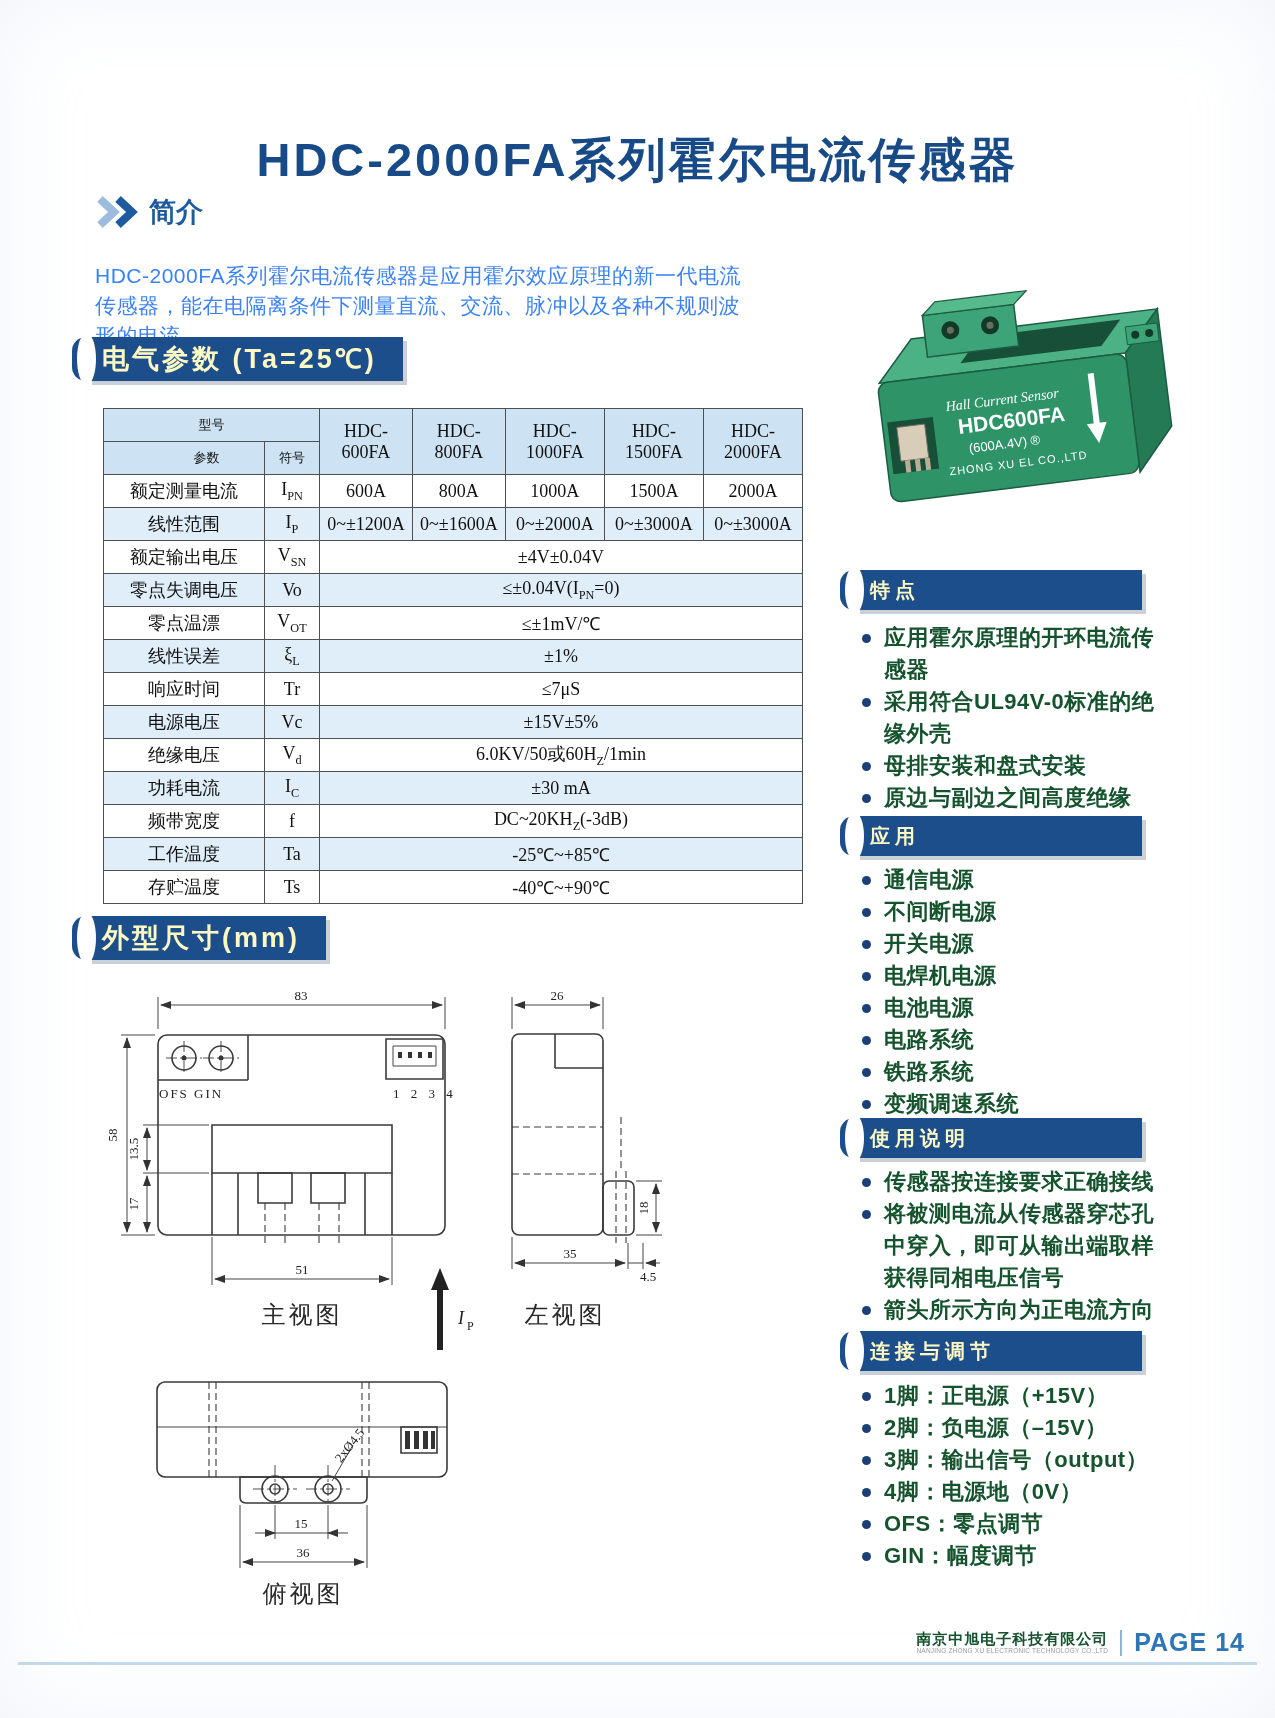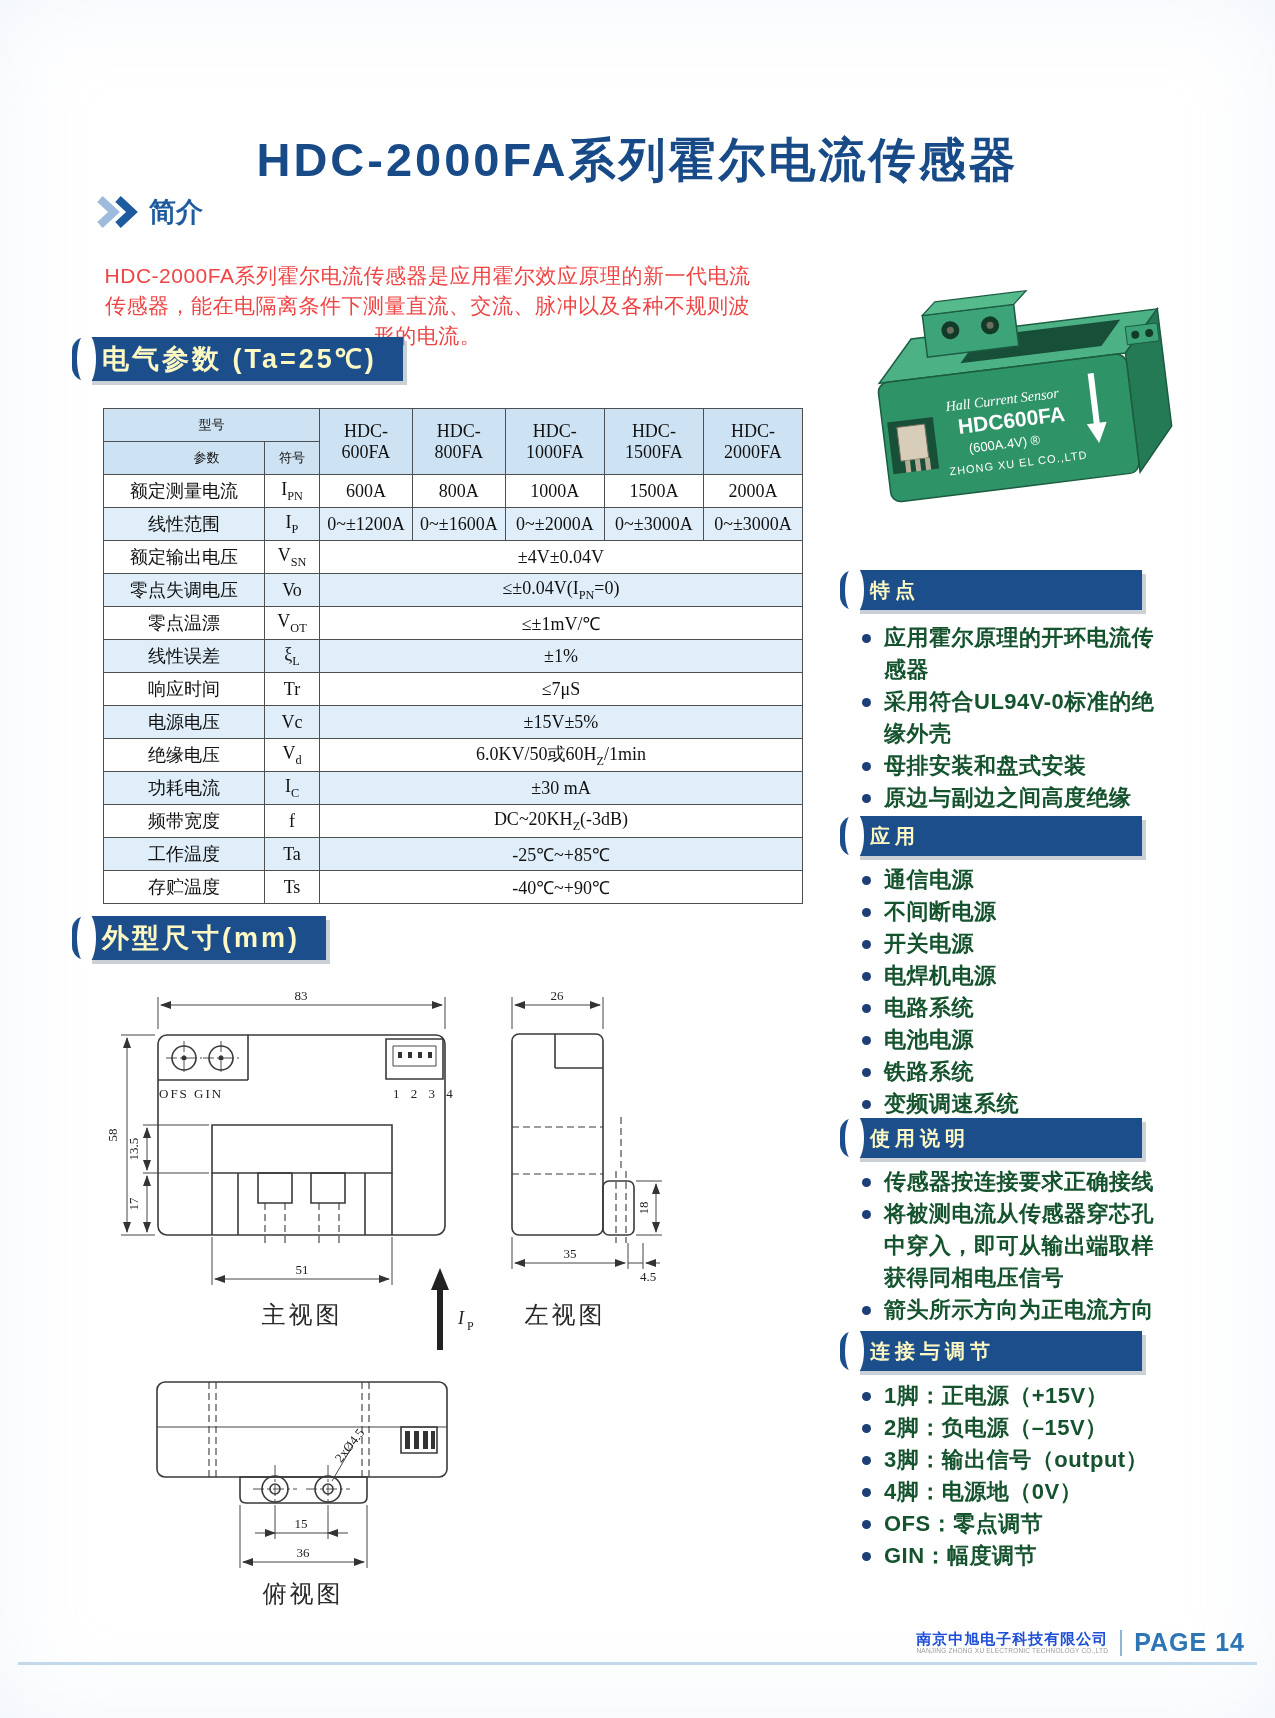--- a/index.html
+++ b/index.html
@@ -4,21 +4,21 @@
 <style>
   html,body{margin:0;padding:0;background:#e8e8e8;}
   .page{position:relative;width:1275px;height:1718px;background:#ffffff;overflow:hidden;
         font-family:"Liberation Sans",sans-serif;box-shadow:inset 0 0 90px rgba(185,205,228,.20);}
   
   .title{position:absolute;top:98px;left:0;right:0;text-align:center;
          font-size:47px;font-weight:900;letter-spacing:3px;color:#174a86;}
   .intro-head{position:absolute;left:95px;top:194px;display:flex;align-items:center;gap:10px;
               font-size:27px;font-weight:600;color:#1d5a9e;}
   .intro-body{position:absolute;left:95px;top:240px;width:665px;font-size:21px;line-height:30px;
-              color:#ef4444;letter-spacing:.5px;text-align:center;}
+              color:#3b82f6;letter-spacing:.5px;}
   
   .banner{position:absolute;height:44px;line-height:44px;background:#1d4e8c;color:#fef9c3;
           box-shadow:4px 4px 0 rgba(150,162,174,.5);}
   .banner::before{content:"";position:absolute;left:-16px;top:0;width:26px;height:100%;
           background:#1d4e8c;border-radius:14px 0 0 14px;z-index:0;}
   .banner::after{content:"";position:absolute;left:-11px;top:-4px;height:52px;width:19px;
           background:#fff;border-radius:50%;z-index:1;}
   .banner .bt{position:relative;z-index:2;font-size:27px;font-weight:700;letter-spacing:3px;
           padding:0 26px 0 14px;display:inline-block;}
   .rb{left:856px;width:286px;height:40px;line-height:40px;}
@@ -45,21 +45,21 @@
   .drw line,.drw rect,.drw circle,.drw path,.drw polyline{vector-effect:non-scaling-stroke;}
   .bodyln{stroke:#3a3a3a;stroke-width:1.6;fill:none;}
   .thinln{stroke:#444;stroke-width:1;fill:none;}
   .dashln{stroke:#3a3a3a;stroke-width:1.1;fill:none;stroke-dasharray:7 4;}
   .ctrln{stroke:#3a3a3a;stroke-width:.9;fill:none;stroke-dasharray:11 3 3 3;}
   .dimtx{font-family:"Liberation Serif",serif;font-size:13px;fill:#222;text-anchor:middle;}
   .viewlb{font-family:"Liberation Serif",serif;font-size:24px;fill:#2a2a2a;text-anchor:middle;letter-spacing:3px;}
   
   .footer{position:absolute;top:1628px;right:30px;display:flex;align-items:center;gap:12px;}
   .f-co{text-align:center;line-height:1;}
-  .f-co .cn{font-size:15px;font-weight:700;color:#1d4ed8;letter-spacing:1px;text-align:center;}
+  .f-co .cn{font-size:15px;font-weight:700;color:#14532d;letter-spacing:1px;text-align:center;}
   .f-co .en{font-size:6.5px;color:#9a9a9a;letter-spacing:.2px;margin-top:2px;}
   .f-sep{width:2px;height:26px;background:#8fb4d6;}
   .f-page{font-size:25px;font-weight:700;color:#2e75b6;letter-spacing:1px;}
   .f-rule{position:absolute;left:18px;right:18px;top:1662px;height:3px;background:#c2d9ec;}
 </style>
 </head>
 <body>
 
 <div class="page">
 
@@ -219,22 +219,22 @@
   </ul>
 
   <div class="banner rb" style="top:816px;">
     <span class="bt">应用</span>
   </div>
   <ul class="blist" style="top:864px;">
     <li><span>通信电源</span></li>
     <li><span>不间断电源</span></li>
     <li><span>开关电源</span></li>
     <li><span>电焊机电源</span></li>
+    <li><span>电池电源</span></li>
     <li><span>电路系统</span></li>
-    <li><span>电池电源</span></li>
     <li><span>铁路系统</span></li>
     <li><span>变频调速系统</span></li>
   </ul>
 
   <div class="banner rb" style="top:1118px;">
     <span class="bt">使用说明</span>
   </div>
   <ul class="blist" style="top:1166px;">
     <li><span>传感器按连接要求正确接线</span></li>
     <li><span>将被测电流从传感器穿芯孔中穿入，即可从输出端取样获得同相电压信号</span></li>

